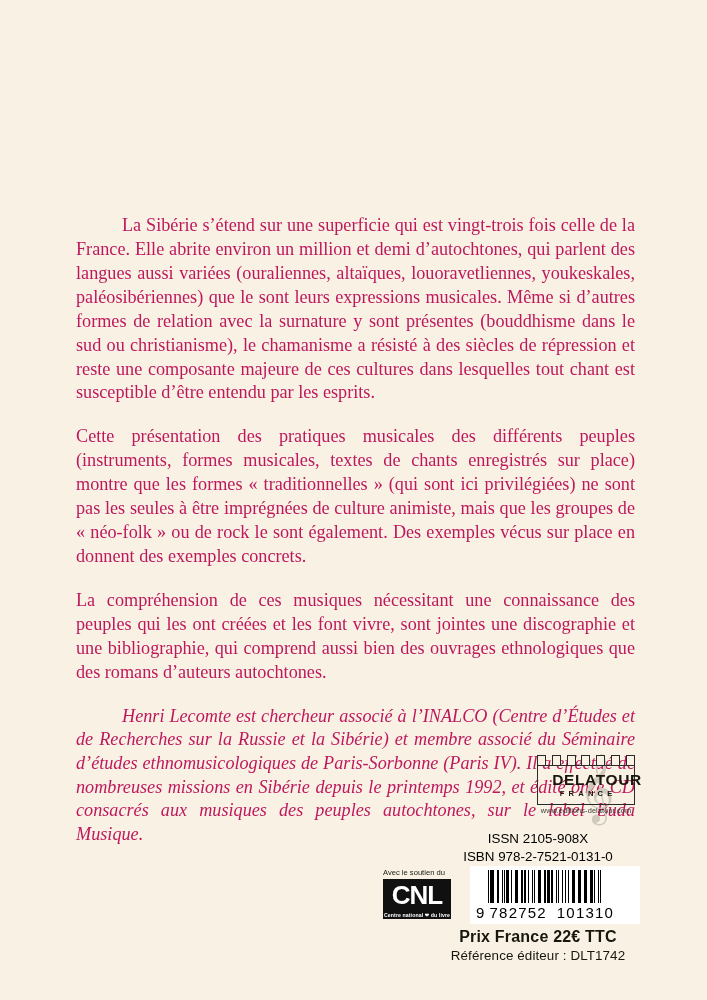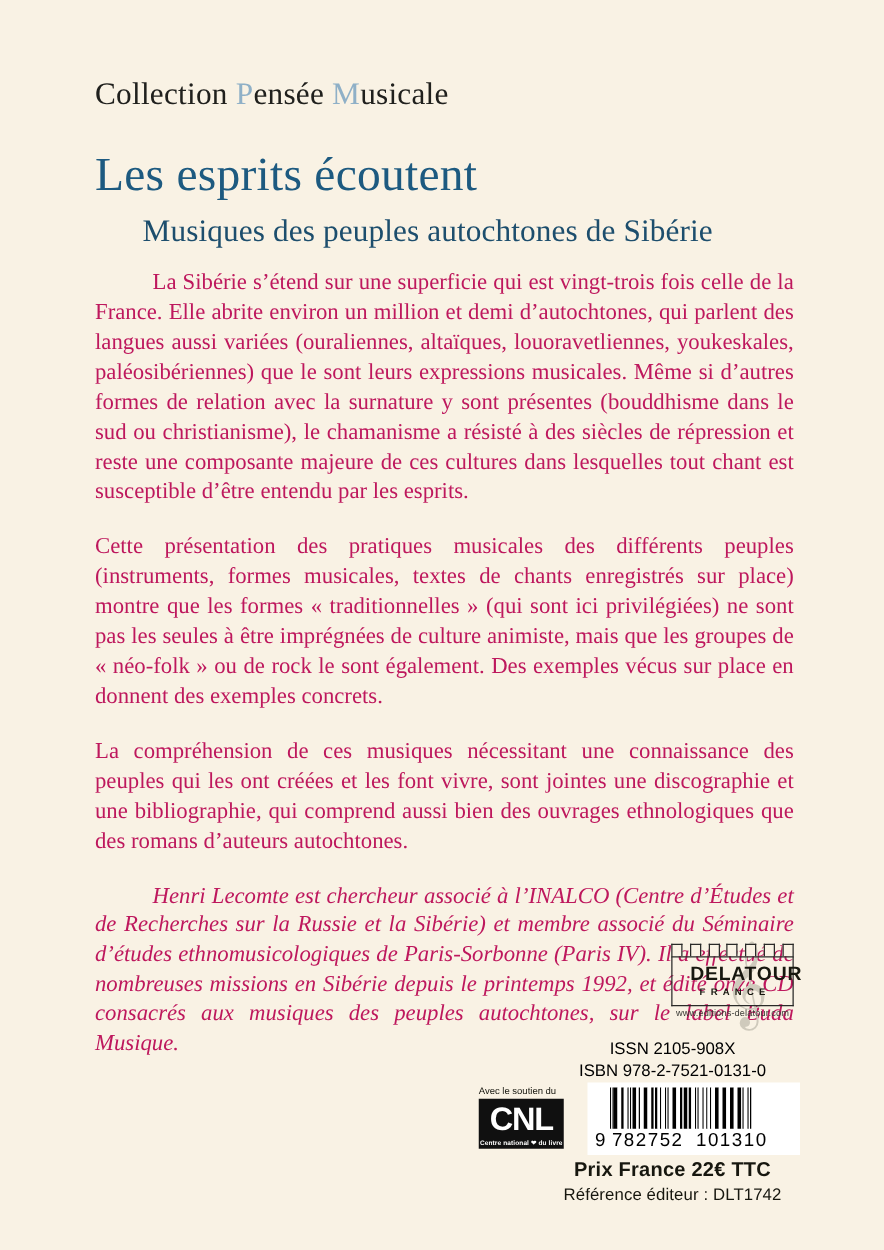--- a/index.html
+++ b/index.html
@@ -286,27 +286,22 @@
     font-size: 13.4px;
     margin-top: 2px;
     letter-spacing: 0.1px;
   }
 </style>
 </head>
 <body>
 
 <div class="page">
 
-  <div class="collection-line">
-    <span>Collection </span><span class="cap">P</span><span>ensée </span><span class="cap">M</span><span>usicale</span>
-  </div>
-
-  <div class="book-title">Les esprits écoutent</div>
-
-  <div class="book-subtitle">Musiques des peuples autochtones de Sibérie</div>
+
+
 
   <div class="blurb">
     <p class="indented">La Sibérie s’étend sur une superficie qui est vingt-trois fois celle de la France. Elle abrite environ un million et demi d’autochtones, qui parlent des langues aussi variées (ouraliennes, altaïques, louoravetliennes, youkeskales, paléosibériennes) que le sont leurs expressions musicales. Même si d’autres formes de relation avec la surnature y sont présentes (bouddhisme dans le sud ou christianisme), le chamanisme a résisté à des siècles de répression et reste une composante majeure de ces cultures dans lesquelles  tout chant est susceptible d’être entendu par les esprits.</p>
     <p>Cette présentation des pratiques musicales des différents peuples (instruments, formes musicales, textes de chants enregistrés sur place) montre que les formes « traditionnelles » (qui sont ici privilégiées) ne sont pas les seules à être imprégnées de culture animiste, mais que les groupes de « néo-folk » ou de rock le sont également. Des exemples vécus sur place en donnent des exemples concrets.</p>
     <p>La compréhension de ces musiques nécessitant une connaissance des peuples qui les ont créées et les font vivre, sont jointes une discographie et une bibliographie, qui comprend aussi bien des ouvrages ethnologiques que des romans d’auteurs autochtones.</p>
     <p class="author-note">Henri Lecomte est chercheur associé à l’INALCO (Centre d’Études et de Recherches sur la Russie et la Sibérie) et membre associé du Séminaire d’études ethnomusicologiques de Paris-Sorbonne (Paris IV). Il a effectué de nombreuses missions en Sibérie depuis le printemps 1992, et édité onze CD consacrés aux musiques des peuples autochtones, sur le label Buda Musique.</p>
   </div>
 
   <div class="publisher-logo">
     <div class="clef">𝄞</div>

